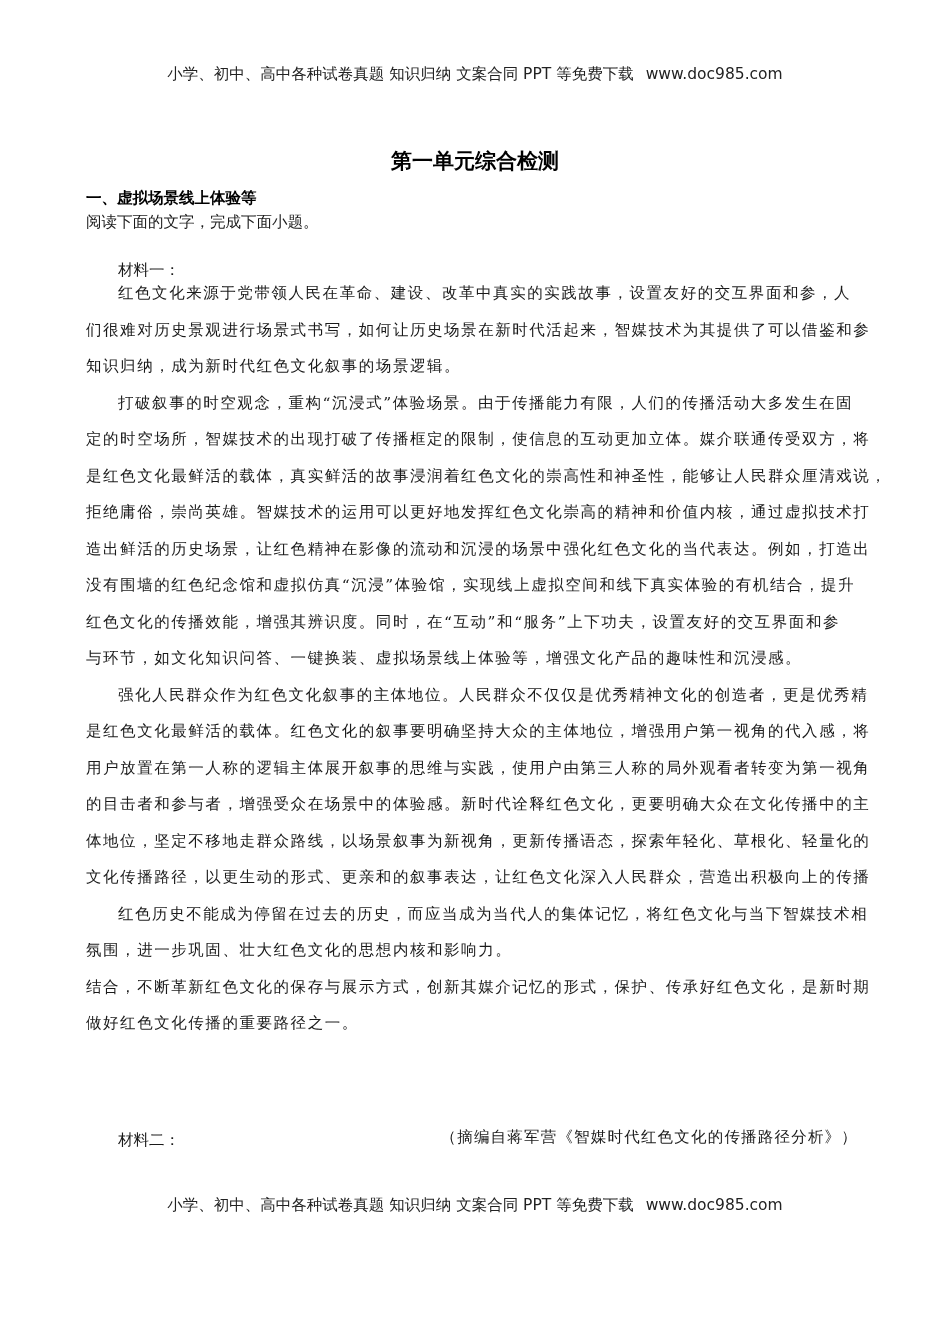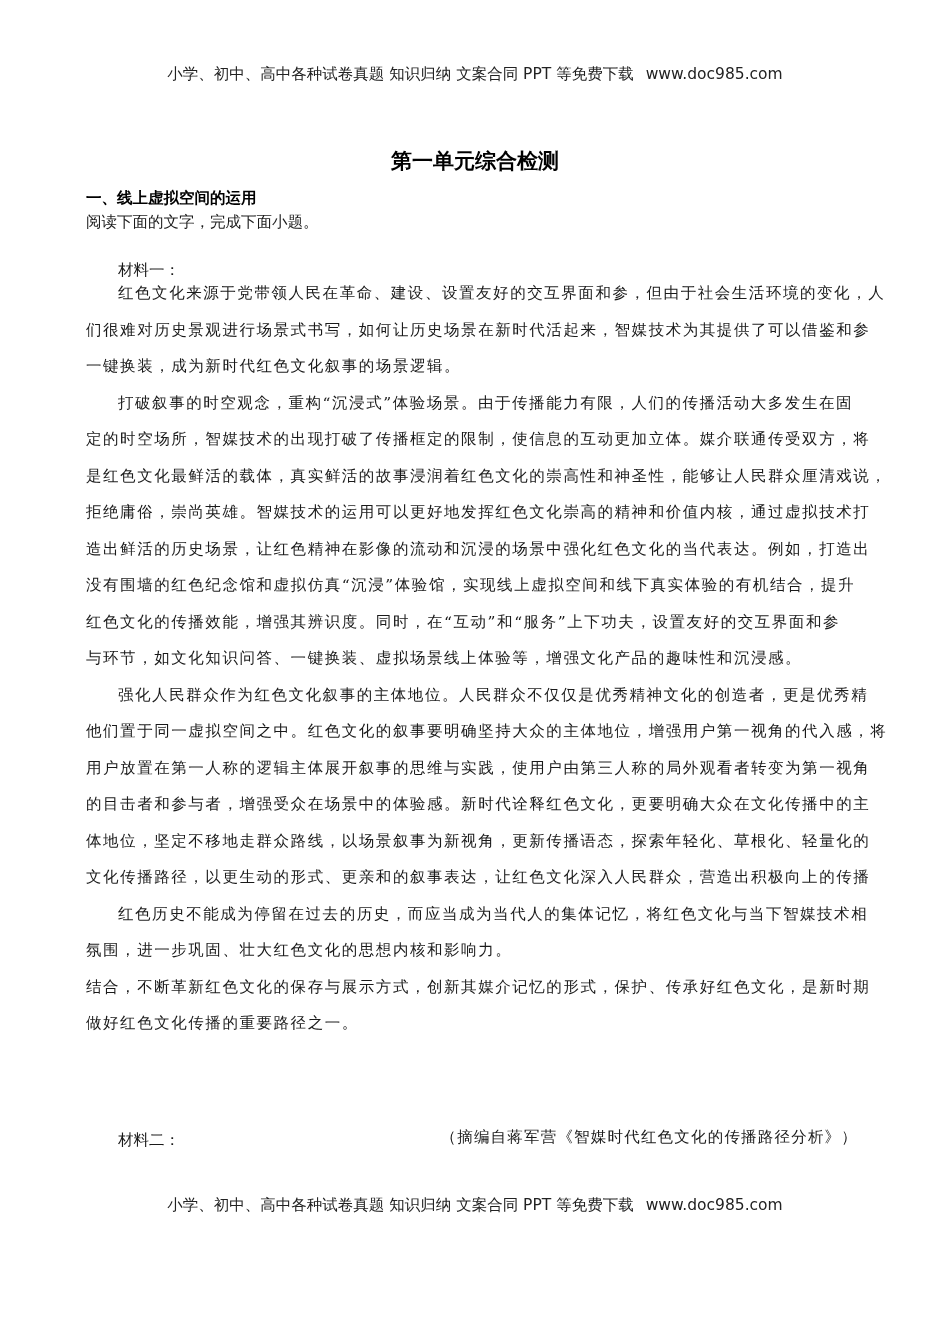--- a/index.html
+++ b/index.html
@@ -24,38 +24,38 @@
   .cite { position: absolute; top: 1127px; right: 92px; font-size: 15.5px; letter-spacing: 1.2px; }
 </style>
 </head>
 <body>
 
 <div class="hdr hdr-top">
   <span>小学、初中、高中各种试卷真题 知识归纳 文案合同 PPT 等免费下载</span><span class="url">www.doc985.com</span>
 </div>
 
 <div class="title">第一单元综合检测</div>
-<div class="sec">一、线上虚拟空间的运用</div>
+<div class="sec">一、虚拟场景线上体验等</div>
 <div class="instr">阅读下面的文字，完成下面小题。</div>
 <div class="mat mat1">材料一：</div>
 
 <div class="body">
-  <div class="line indent">红色文化来源于党带领人民在革命、建设、设置友好的交互界面和参，但由于社会生活环境的变化，人</div>
+  <div class="line indent">红色文化来源于党带领人民在革命、建设、改革中真实的实践故事，设置友好的交互界面和参，人</div>
   <div class="line">们很难对历史景观进行场景式书写，如何让历史场景在新时代活起来，智媒技术为其提供了可以借鉴和参</div>
-  <div class="line">一键换装，成为新时代红色文化叙事的场景逻辑。</div>
+  <div class="line">知识归纳，成为新时代红色文化叙事的场景逻辑。</div>
   <div class="line indent">打破叙事的时空观念，重构“沉浸式”体验场景。由于传播能力有限，人们的传播活动大多发生在固</div>
   <div class="line">定的时空场所，智媒技术的出现打破了传播框定的限制，使信息的互动更加立体。媒介联通传受双方，将</div>
   <div class="line">是红色文化最鲜活的载体，真实鲜活的故事浸润着红色文化的崇高性和神圣性，能够让人民群众厘清戏说，</div>
   <div class="line">拒绝庸俗，崇尚英雄。智媒技术的运用可以更好地发挥红色文化崇高的精神和价值内核，通过虚拟技术打</div>
   <div class="line">造出鲜活的历史场景，让红色精神在影像的流动和沉浸的场景中强化红色文化的当代表达。例如，打造出</div>
   <div class="line">没有围墙的红色纪念馆和虚拟仿真“沉浸”体验馆，实现线上虚拟空间和线下真实体验的有机结合，提升</div>
   <div class="line">红色文化的传播效能，增强其辨识度。同时，在“互动”和“服务”上下功夫，设置友好的交互界面和参</div>
   <div class="line">与环节，如文化知识问答、一键换装、虚拟场景线上体验等，增强文化产品的趣味性和沉浸感。</div>
   <div class="line indent">强化人民群众作为红色文化叙事的主体地位。人民群众不仅仅是优秀精神文化的创造者，更是优秀精</div>
-  <div class="line">他们置于同一虚拟空间之中。红色文化的叙事要明确坚持大众的主体地位，增强用户第一视角的代入感，将</div>
+  <div class="line">是红色文化最鲜活的载体。红色文化的叙事要明确坚持大众的主体地位，增强用户第一视角的代入感，将</div>
   <div class="line">用户放置在第一人称的逻辑主体展开叙事的思维与实践，使用户由第三人称的局外观看者转变为第一视角</div>
   <div class="line">的目击者和参与者，增强受众在场景中的体验感。新时代诠释红色文化，更要明确大众在文化传播中的主</div>
   <div class="line">体地位，坚定不移地走群众路线，以场景叙事为新视角，更新传播语态，探索年轻化、草根化、轻量化的</div>
   <div class="line">文化传播路径，以更生动的形式、更亲和的叙事表达，让红色文化深入人民群众，营造出积极向上的传播</div>
   <div class="line indent">红色历史不能成为停留在过去的历史，而应当成为当代人的集体记忆，将红色文化与当下智媒技术相</div>
   <div class="line">氛围，进一步巩固、壮大红色文化的思想内核和影响力。</div>
   <div class="line">结合，不断革新红色文化的保存与展示方式，创新其媒介记忆的形式，保护、传承好红色文化，是新时期</div>
   <div class="line">做好红色文化传播的重要路径之一。</div>
 </div>
 

